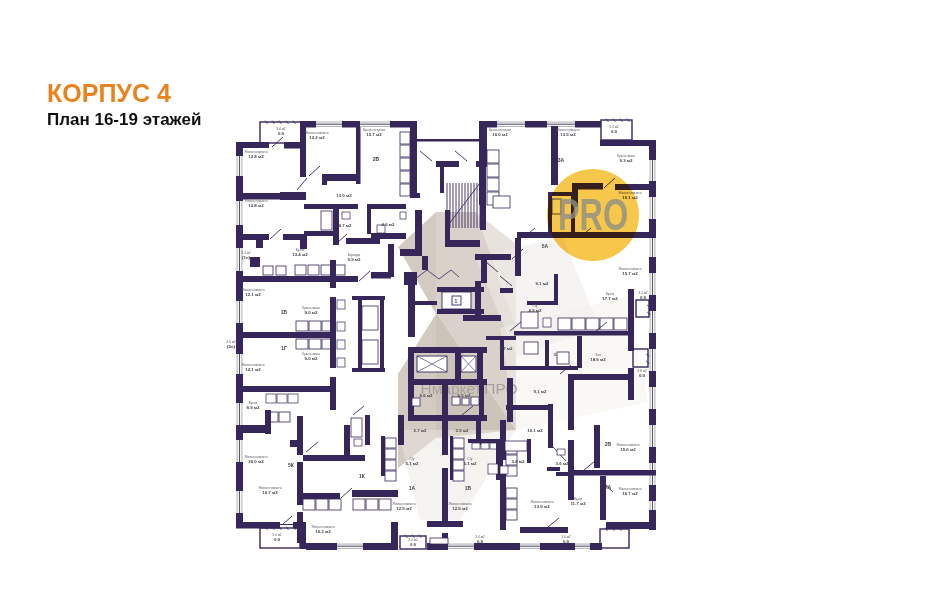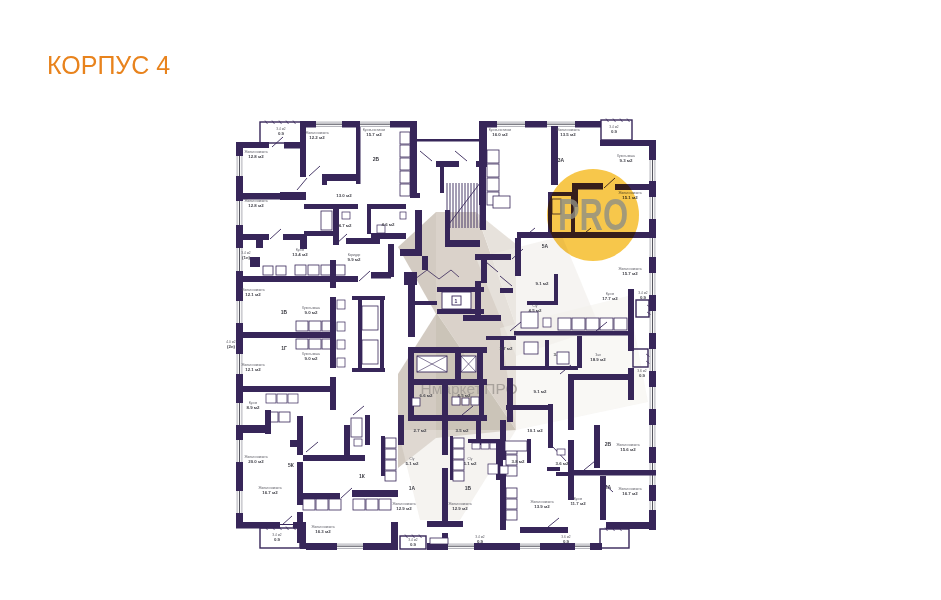--- a/index.html
+++ b/index.html
@@ -1,23 +1,24 @@
 <!DOCTYPE html>
 <html><head><meta charset="utf-8"><style>
 html,body{margin:0;padding:0;background:#ffffff;width:941px;height:600px;overflow:hidden;
 font-family:"Liberation Sans", sans-serif;}
 .hdr{position:absolute;left:47px;top:51px;line-height:1.15;}
-.h1{color:#e8831d;font-weight:normal;font-size:25px;}
+.h1{color:#e8831d;font-weight:bold;font-size:25px;margin-top:28px;}
 .h2{color:#e8831d;font-weight:bold;font-size:23px;margin-top:3px;}
 .h3{color:#111;font-weight:bold;font-size:17px;margin-top:2px;}
 </style></head>
 <body>
 
 <div class="hdr">
 <div class="h1">КОРПУС 4</div>
+<div class="h3">План 16-19 этажей</div>
 </div>
 
 <svg width="941" height="600" viewBox="0 0 941 600" xmlns="http://www.w3.org/2000/svg" style="position:absolute;left:0;top:0">
 <g opacity="0.55">
       <polygon points="398,247 436,212 436,438 398,468" fill="#b0a291"></polygon>
       <polygon points="398,247 436,314 398,374" fill="#ffffff"></polygon>
       <polygon points="436,212 476,212 516,326 516,430 436,312" fill="#bcaf9f"></polygon>
       <polygon points="476,212 516,244 516,326" fill="#d5ccc0"></polygon>
       <polygon points="436,312 516,430 436,438" fill="#a2947f"></polygon>
       <polygon points="476,258 562,236 600,328 516,356" fill="#e2dcd3" opacity="0.55"></polygon>

